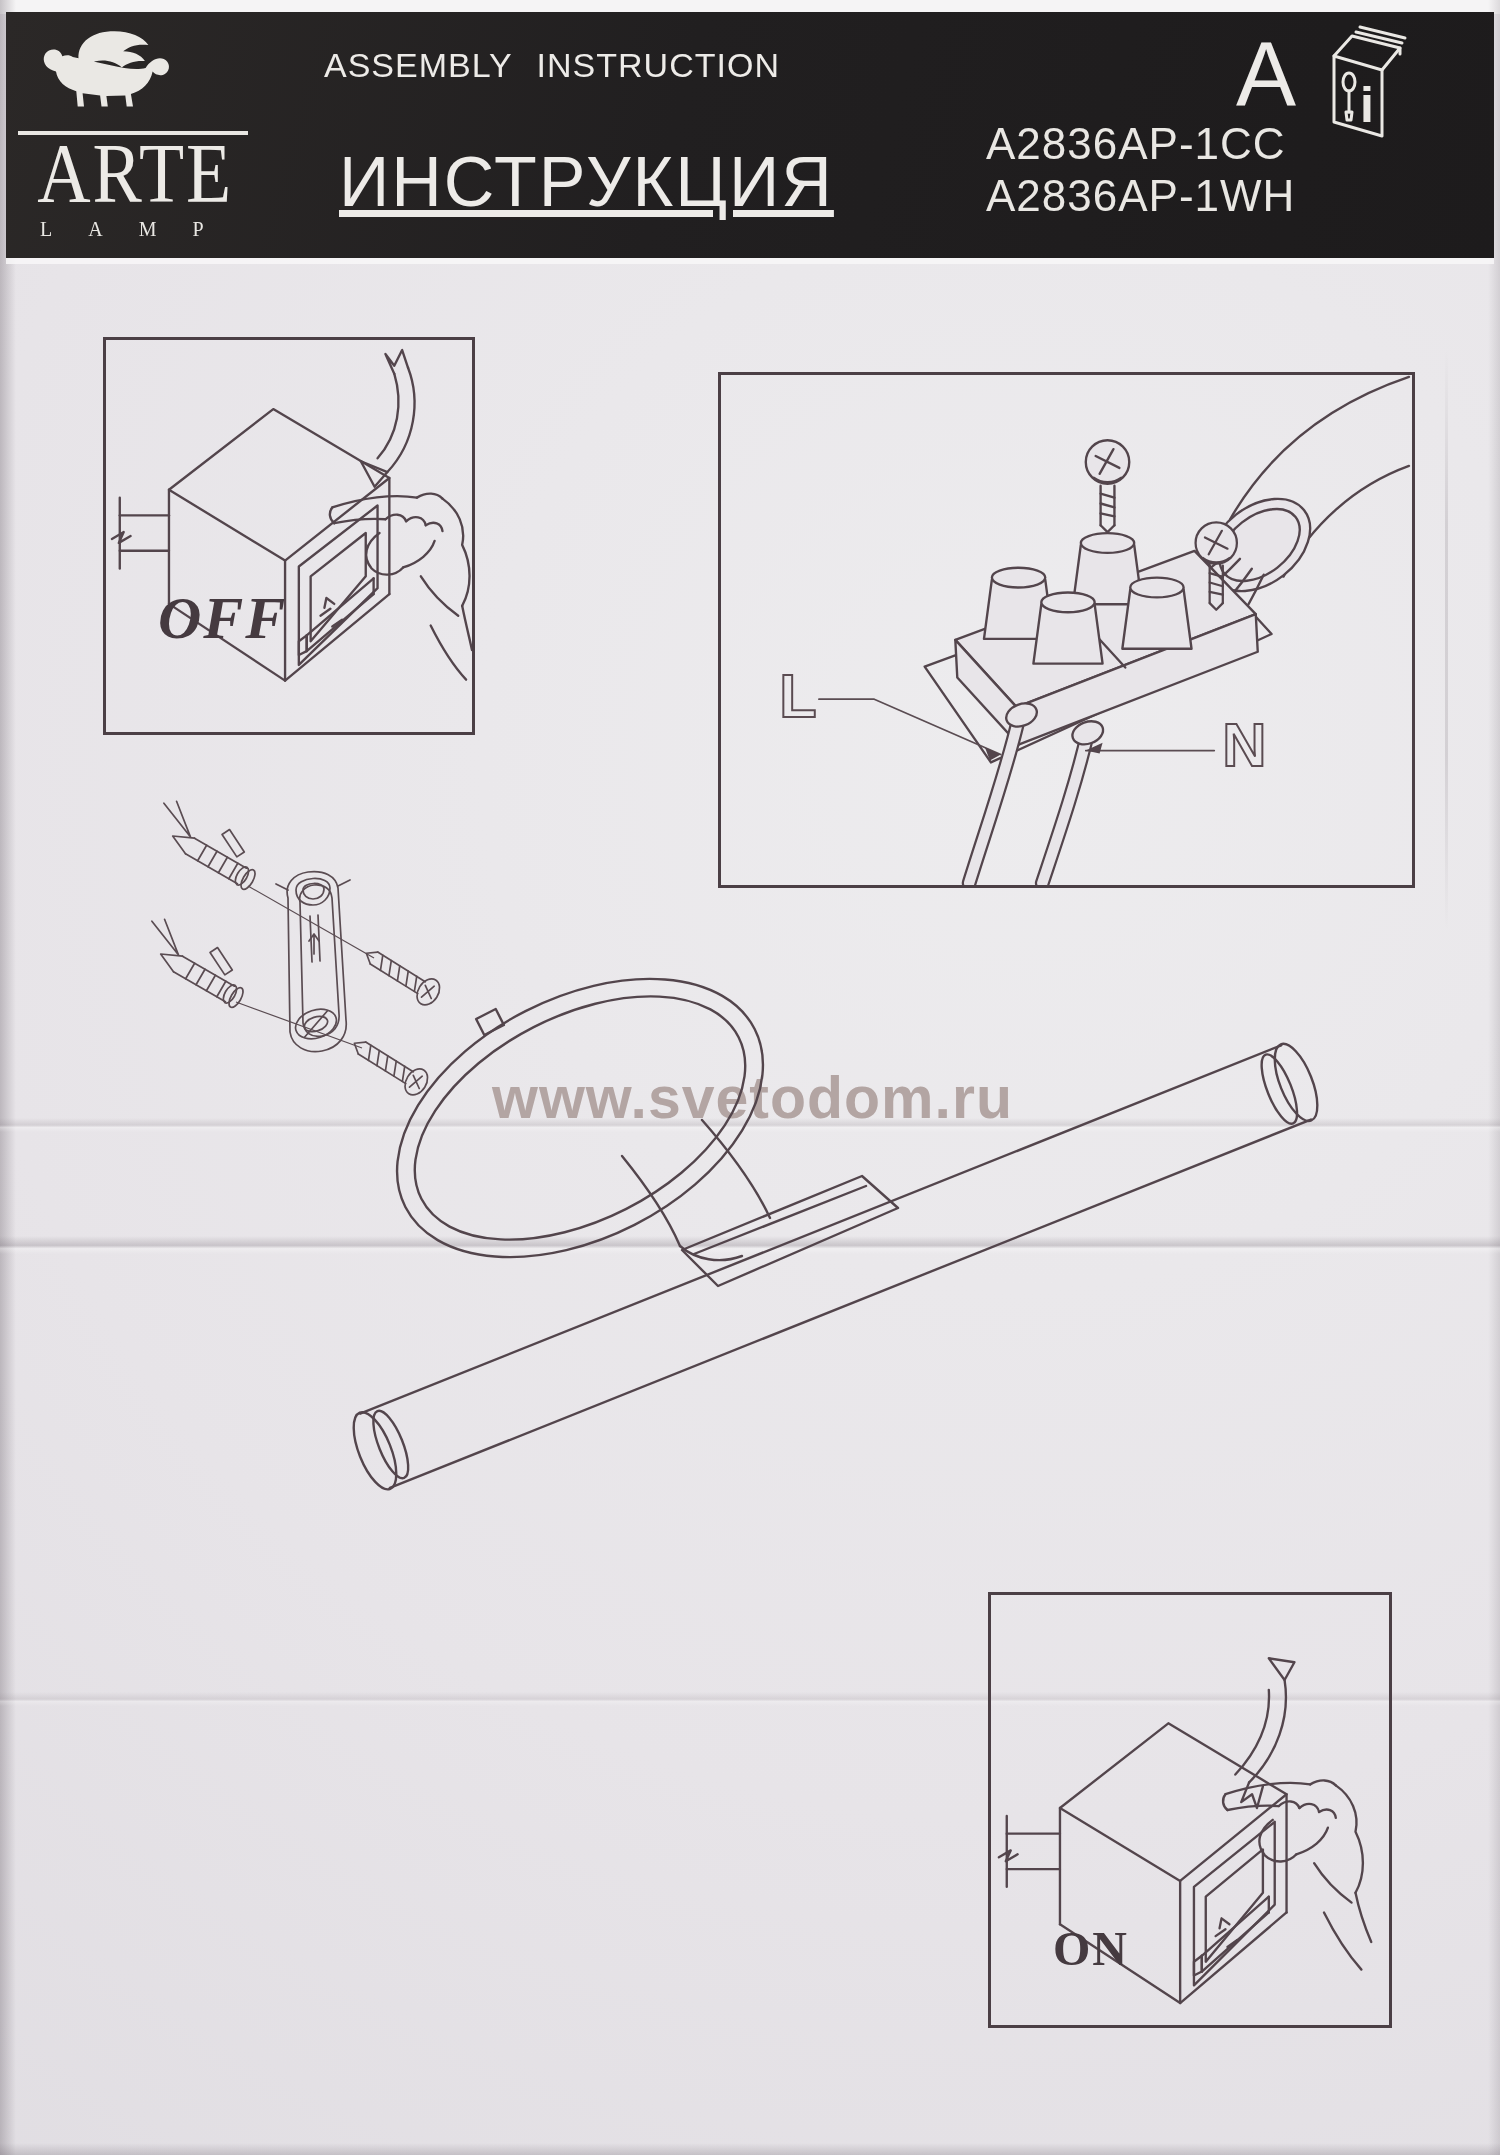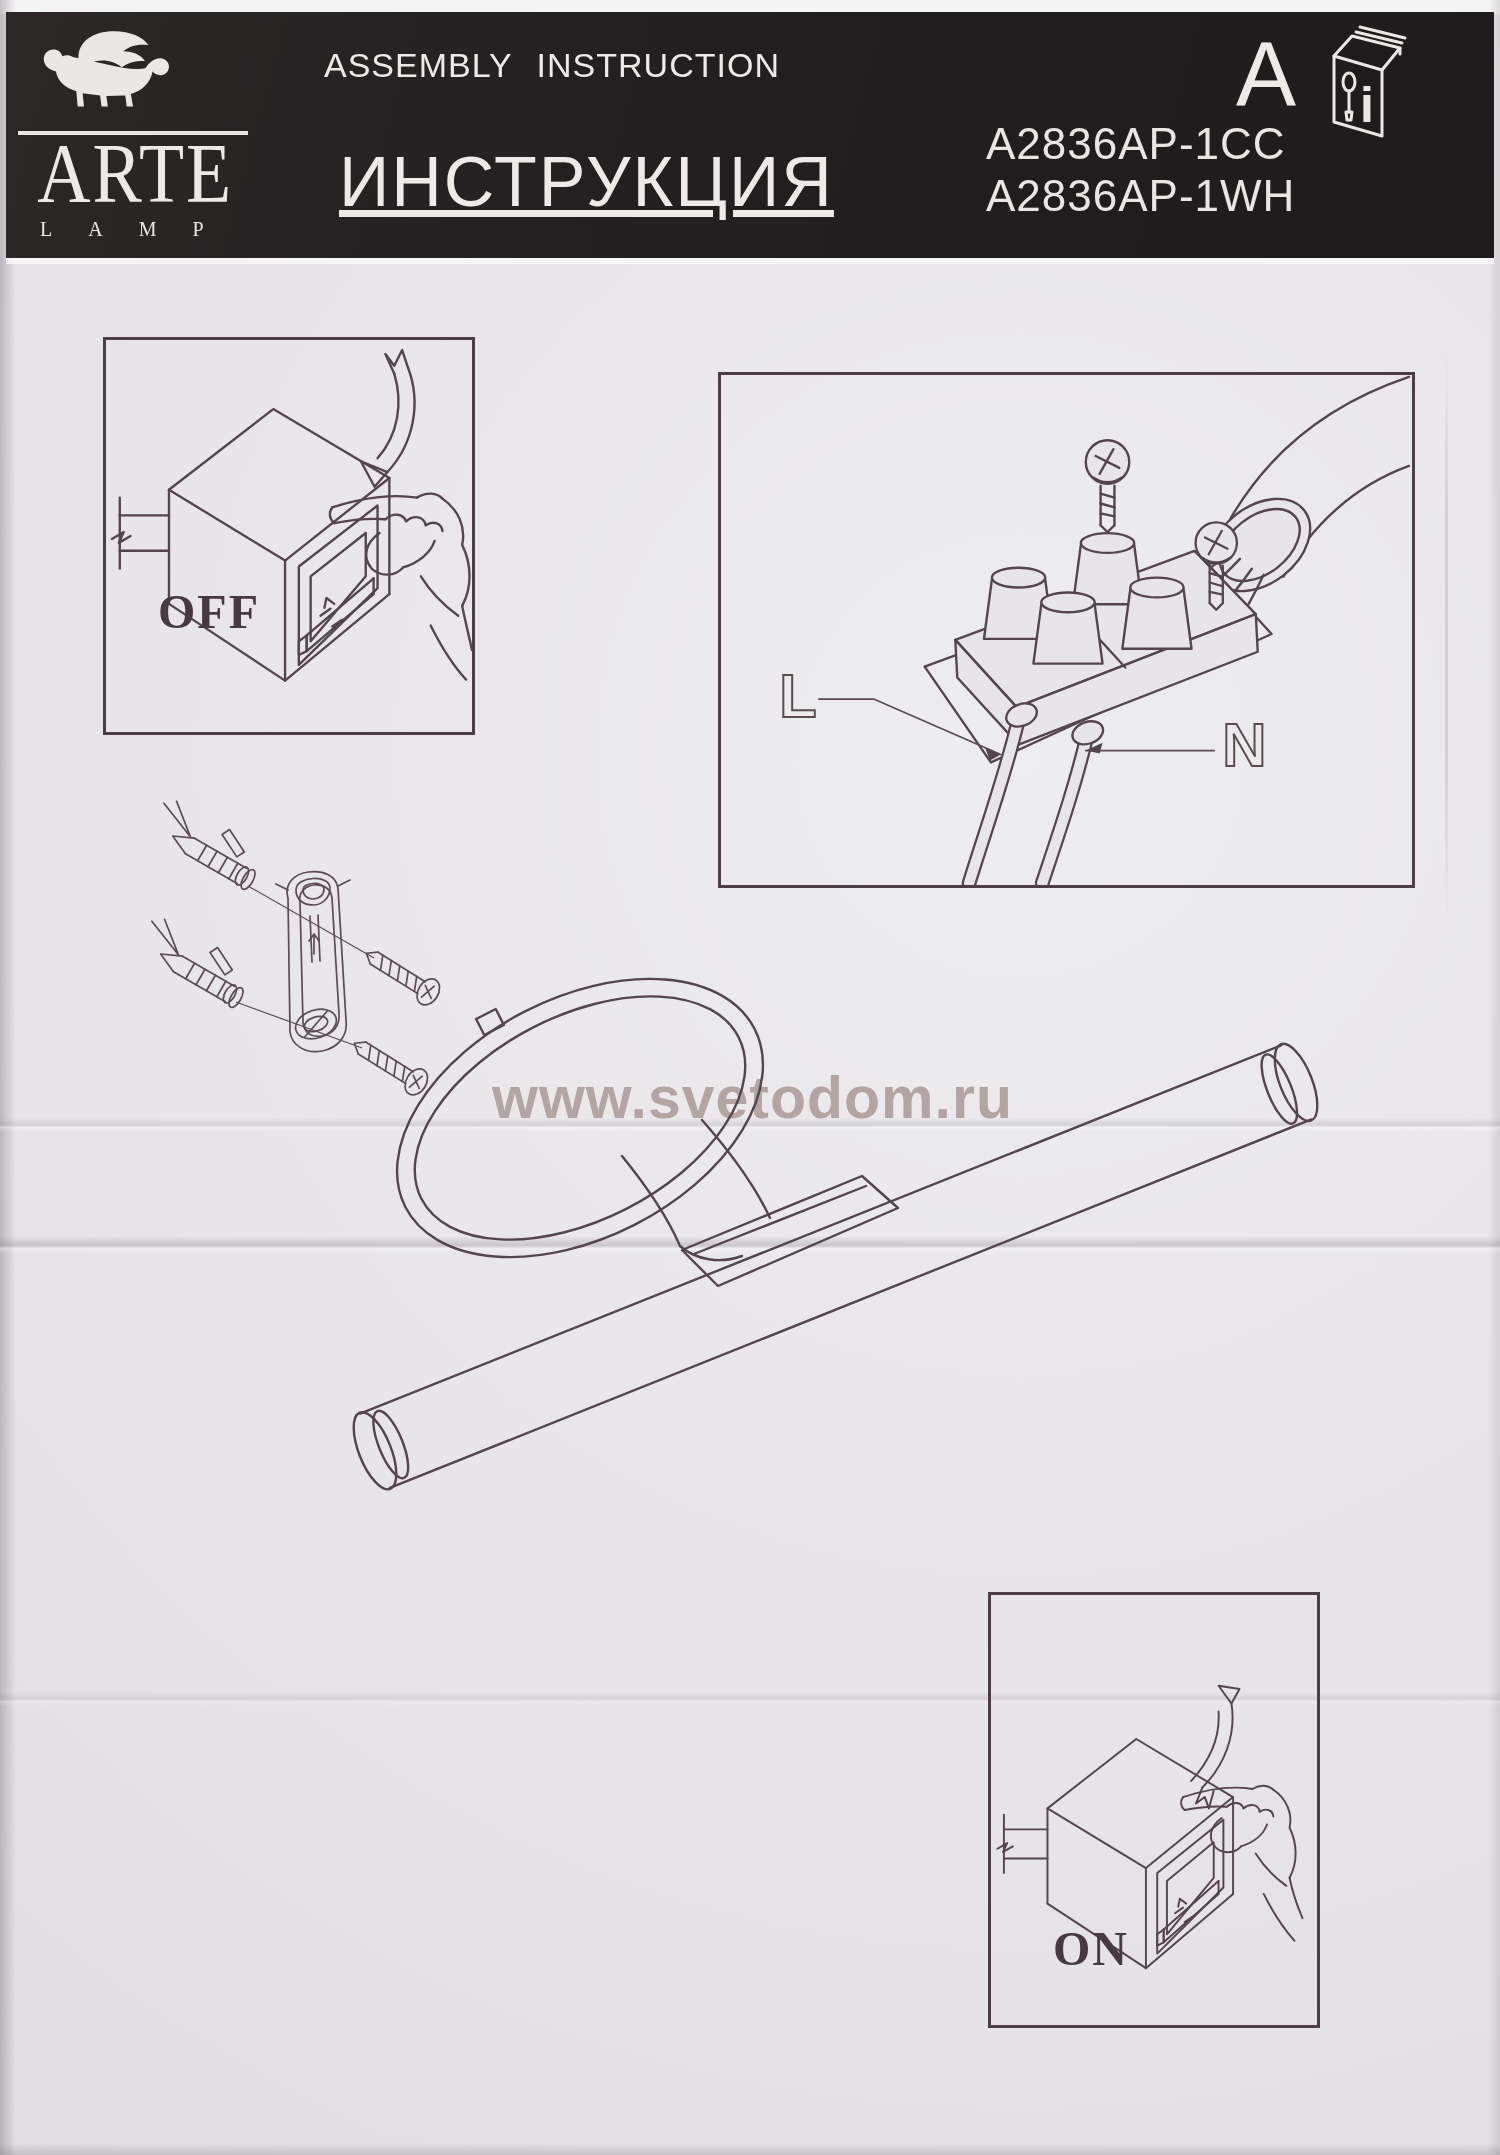--- a/index.html
+++ b/index.html
@@ -29,24 +29,24 @@
   .brand-lamp{left:34px;top:206px;font-family:"Liberation Serif",serif;font-size:20px;letter-spacing:36px;color:#e9e7e3;}
   .title-en{left:318px;top:34px;font-size:34px;letter-spacing:1px;word-spacing:14px;color:#edebe8;}
   .title-ru{left:333px;top:130px;font-size:70px;letter-spacing:2px;color:#edebe8;text-decoration:underline;}
   .sec-letter{left:1230px;top:16px;font-size:90px;line-height:92px;color:#edebe8;}
   .models{left:980px;top:106px;width:370px;font-size:44px;line-height:52px;letter-spacing:1px;color:#e9e7e3;}
 
   
   .panel{border:3px solid #4b3f45;box-sizing:border-box;}
   .off-panel{left:103px;top:337px;width:372px;height:398px;}
   .wiring-panel{left:718px;top:372px;width:697px;height:516px;}
-  .on-panel{left:988px;top:1592px;width:332px;height:436px;}
+  .on-panel{left:988px;top:1592px;width:404px;height:436px;}
   .panel svg{position:absolute;left:0;top:0;width:100%;height:100%;}
   .panel-label{position:absolute;font-family:"Liberation Serif",serif;font-weight:600;color:#453a40;}
-  .off-label{left:52px;top:244px;font-size:48px;letter-spacing:2px;}
+  .off-label{left:52px;top:244px;font-size:60px;letter-spacing:2px;font-style:italic;}
   .on-label{left:62px;top:326px;font-size:48px;letter-spacing:2px;}
 
   .ink{stroke:#53454c;fill:none;stroke-width:2.4;stroke-linecap:round;stroke-linejoin:round;}
   .fine{stroke:#5a4c52;fill:none;stroke-width:1.7;stroke-linecap:round;stroke-linejoin:round;}
   .hair{stroke:#5a4c52;fill:none;stroke-width:1.2;}
   .fillp{fill:#e8e5e9;}
   .inkfill{fill:#53454c;stroke:none;}
   .wink{stroke:#eae8e4;fill:none;stroke-width:3;stroke-linecap:round;stroke-linejoin:round;}
 
   .bracket-svg{left:128px;top:786px;width:404px;height:342px;}

